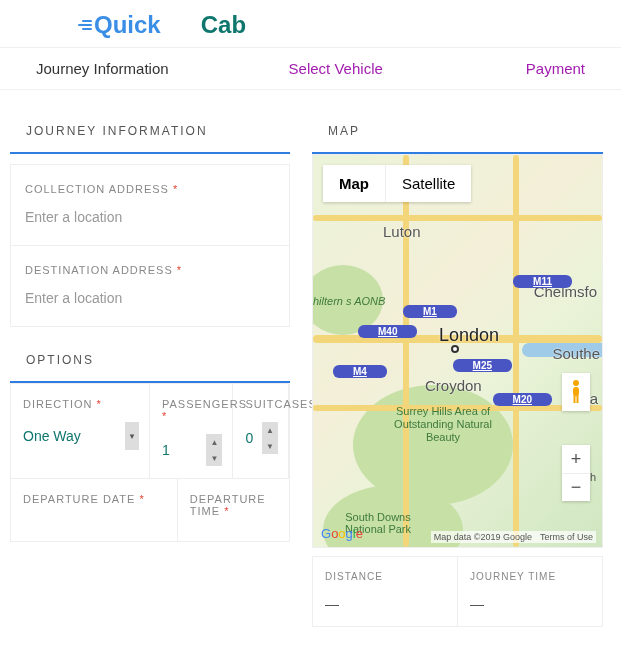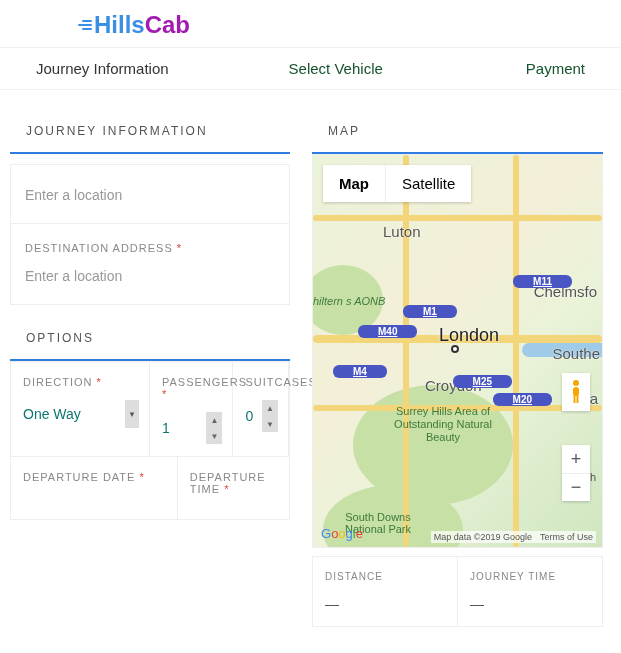--- a/index.html
+++ b/index.html
@@ -1,28 +1,28 @@
 <!DOCTYPE html>
 <html><head>
 <meta charset="utf-8">
 <style>
   * { box-sizing: border-box; margin: 0; padding: 0; font-family: Arial, Helvetica, sans-serif; }
   body { width: 621px; height: 653px; background: #fff; overflow: hidden; position: relative; }
 
   .header { padding: 8px 0 8px 78px; }
   .logo { display: inline-flex; align-items: center; font-size: 24px; font-weight: bold; }
   .logo-blue { color: #3a8ee6; }
-  .logo-black { color: #a21caf; }
+  .logo-black { color: #0f766e; margin-left: 40px; }
   .logo-lines { display: inline-flex; flex-direction: column; margin-right: 2px; }
   .logo-lines span { display: block; width: 14px; height: 2px; background: #3a8ee6; margin: 1px 0; border-radius: 1px; }
   .logo-lines span:nth-child(1){ width: 10px; margin-left:4px;}
   .logo-lines span:nth-child(3){ width: 10px; margin-left:4px;}
 
   .tabs { display: flex; border-top: 1px solid #f0f0f0; border-bottom: 1px solid #f0f0f0; padding: 12px 0 12px 36px; }
-  .tab { color: #14532d; font-size: 15px; margin-right: 120px; }
+  .tab { color: #a21caf; font-size: 15px; margin-right: 120px; }
   .tab.active { color: #333; }
   .tab:last-child { margin-right: 0; margin-left: auto; padding-right: 36px; }
 
   .content { display: flex; padding: 8px 18px 0 10px; }
   .left { width: 280px; margin-right: 22px; }
   .right { flex: 1; }
 
   .section-title { font-size: 12px; letter-spacing: 2px; color: #555; margin: 26px 0 14px 16px; font-weight: 500; }
   .hr-blue { border: none; border-top: 2px solid #2f7de0; margin: 0 0 0 0; }
 
@@ -62,21 +62,21 @@
   .gb2{ top:230px; left:40px; width:160px; height:120px;}
   .gb3{ top:330px; left:10px; width:140px; height:90px;}
   .river { position:absolute; top:188px; right:0; width:80px; height:14px; background:#9fcbe8; border-radius:8px 0 0 8px; }
 
   .map-type { position:absolute; top:10px; left:10px; display:flex; background:#fff; box-shadow:0 1px 3px rgba(0,0,0,.2); }
   .map-type button { border:none; background:#fff; padding:10px 16px; font-size:15px; cursor:pointer; }
   .map-type button.active { font-weight:bold; }
   .map-type button + button { border-left:1px solid #eee; }
 
   .hwy { position:absolute; background:#4a55c4; color:#fff; font-size:10px; padding:1px 20px; border-radius:6px; font-weight:bold;text-decoration:underline; }
-  .m11{ top:120px; right:30px;} .m1{top:150px; left:90px;} .m40{top:170px; left:45px;} .m4{top:210px; left:20px;} .m25{top:220px; right:90px;text-align:right;} .m20{top:238px; right:50px;}
+  .m11{ top:120px; right:30px;} .m1{top:150px; left:90px;} .m40{top:170px; left:45px;} .m4{top:210px; left:20px;} .m25{top:204px; right:90px;text-align:right;} .m20{top:238px; right:50px;}
 
   .city-label { position:absolute; font-size:15px; color:#555; text-shadow:0 0 2px #fff; }
   .bedford{ top:8px; left:52px;} .luton{top:68px; left:70px;} .chelms{top:128px; right:5px;text-align:right;} .london{top:170px; left:126px; font-size:18px; color:#222; font-weight:400;} .croydon{top:222px; left:112px;} .southe{top:190px; right:2px;} .ma{top:235px; right:4px;}
   .london-dot{ position:absolute; top:190px; left:138px; width:8px; height:8px; border:2px solid #333; border-radius:50%; background:#fff;}
   .surrey { position:absolute; top:250px; left:70px; font-size:11px; color:#3f7a3c; text-align:center; line-height:1.2; width:120px;}
   .chiltern{ position:absolute; top:140px; left:0; font-size:11px; color:#3f7a3c; font-style:italic; line-height:1.1;}
   .southdowns{ position:absolute; top:356px; left:20px; font-size:11px; color:#3f7a3c; text-align:center; line-height:1.1; width:90px;}
   .high{ position:absolute; top:316px; right:6px; font-size:11px; color:#555; }
   .brighton{ position:absolute; top:396px; left:130px; font-size:10px; color:#777;}
 
@@ -98,36 +98,37 @@
 </head>
 <body>
 
 <div class="header">
   <span class="logo">
     <span class="logo-lines">
         <span></span>
         <span></span>
         <span></span>
       </span>
-    <span class="logo-blue">Hills</span>
+    <span class="logo-blue">Quick</span>
       <span class="logo-black">Cab</span>
   </span>
 </div>
 
 <div class="tabs">
   <div class="tab active">Journey Information</div>
   <div class="tab">Select Vehicle</div>
   <div class="tab">Payment</div>
 </div>
 
 <div class="content">
   <div class="left">
     <div class="section-title">JOURNEY INFORMATION</div>
     <hr class="hr-blue">
     <div class="card">
+      <div class="field-label"><span>COLLECTION ADDRESS</span> <span class="req">*</span></div>
       <input class="text-input" placeholder="Enter a location" style="">
     </div>
     <div class="card no-top">
       <div class="field-label"><span>DESTINATION ADDRESS</span> <span class="req">*</span></div>
       <input class="text-input" placeholder="Enter a location" style="">
     </div>
 
     <div class="section-title">OPTIONS</div>
     <hr class="hr-blue">
 

